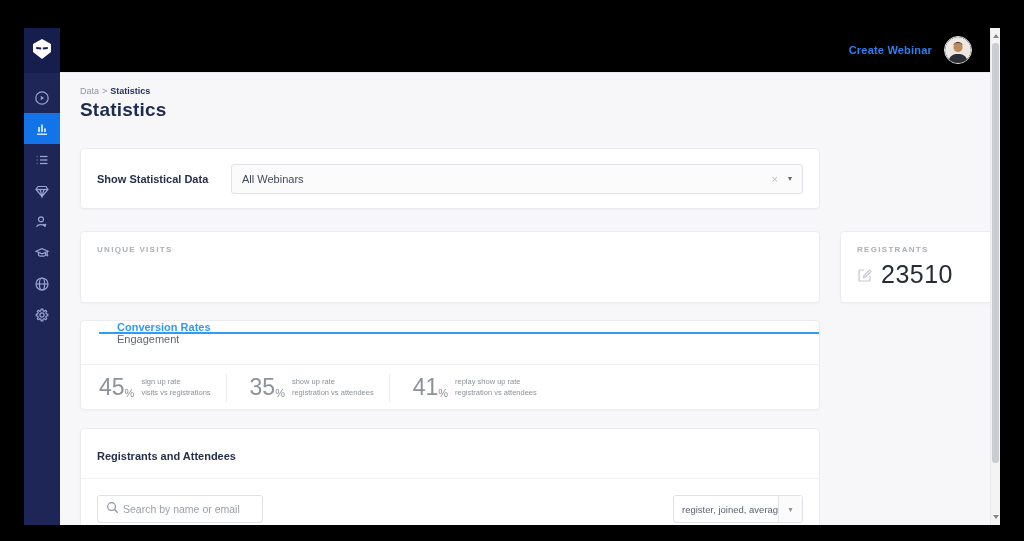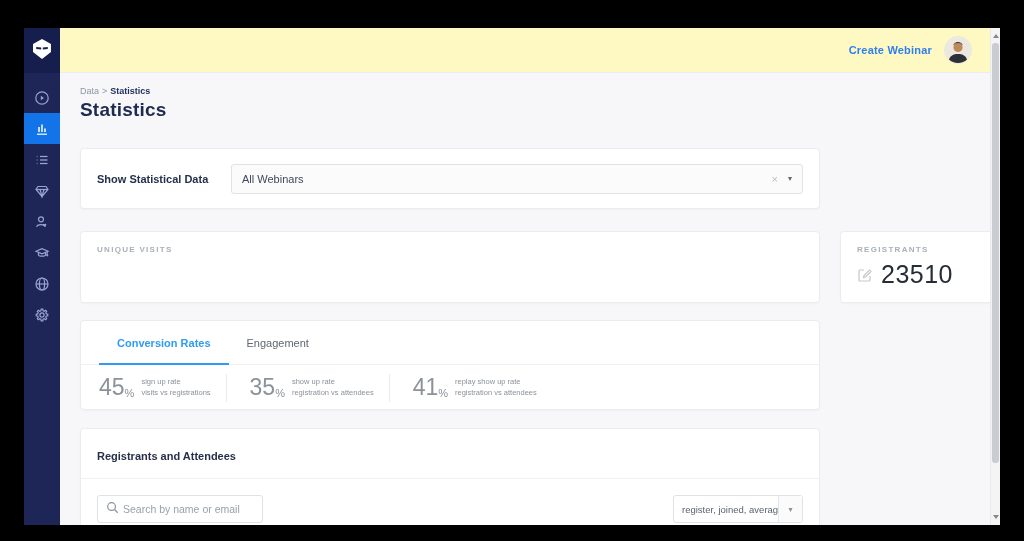--- a/index.html
+++ b/index.html
@@ -28,21 +28,21 @@
     width:36px; height:31px; display:flex; align-items:center; justify-content:center;
     color:#9aa3cf; cursor:pointer;
   }
   .nav-item.first { margin-top:9px; }
   .nav-item.active { background:#1274e8; color:#ffffff; }
   .nav-item svg { display:block; }
 
   
   .main { flex:1; display:flex; flex-direction:column; background:#f7f7f9; min-width:0; }
   .topbar {
-    height:45px; background:#fef9c3; border-bottom:1px solid #ebedf0;
+    height:45px; background:#000000; border-bottom:1px solid #ebedf0;
     display:flex; align-items:center; justify-content:flex-end; padding-right:18px; gap:12px;
     flex-shrink:0;
   }
   .create-webinar {
     color:#2d7ff0; font-size:11px; font-weight:bold; cursor:pointer; letter-spacing:.2px;
   }
   .avatar { width:28px; height:28px; border-radius:50%; overflow:hidden; cursor:pointer; border:1px solid #e5e5e5; }
   .avatar svg { display:block; }
 
   .content { flex:1; padding:13px 0 0 20px; overflow:hidden; }
@@ -72,21 +72,21 @@
   
   .stats-row { margin-top:22px; width:740px; display:grid; grid-template-columns:repeat(4,1fr); grid-gap:20px; }
   .stat-card { height:72px; padding:13px 16px 0 16px; }
   .stat-label { font-size:8px; letter-spacing:1.3px; color:#a9b0b8; font-weight:bold; }
   .stat-value-row { margin-top:6px; display:flex; align-items:center; gap:8px; }
   .stat-icon { color:#c3c8cd; display:flex; }
   .stat-value { font-size:25px; color:#272d36; letter-spacing:.5px; }
 
   
   .tabs-card { margin-top:17px; height:90px; }
-  .tab-row { height:44px; display:flex; padding-left:18px; border-bottom:1px solid #eef0f3; }
+  .tab-row { height:44px; display:flex; padding-left:18px; border-bottom:1px solid #eef0f3;flex-direction:column; }
   .tab {
     padding:0 18px; display:flex; align-items:center; font-size:11px; color:#5f6770;
     position:relative; cursor:pointer;
   }
   .tab.active { color:#2e9bf5; font-weight:bold; }
   .tab.active::after {
     content:""; position:absolute; left:0; right:0; bottom:-1px; height:2px; background:#2e9bf5;
   }
   .rates-row { display:flex; align-items:center; height:45px; padding-left:18px; }
   .rate-block { display:flex; align-items:center; padding-right:15px; margin-right:23px; border-right:1px solid #e9ebee; height:28px; }

